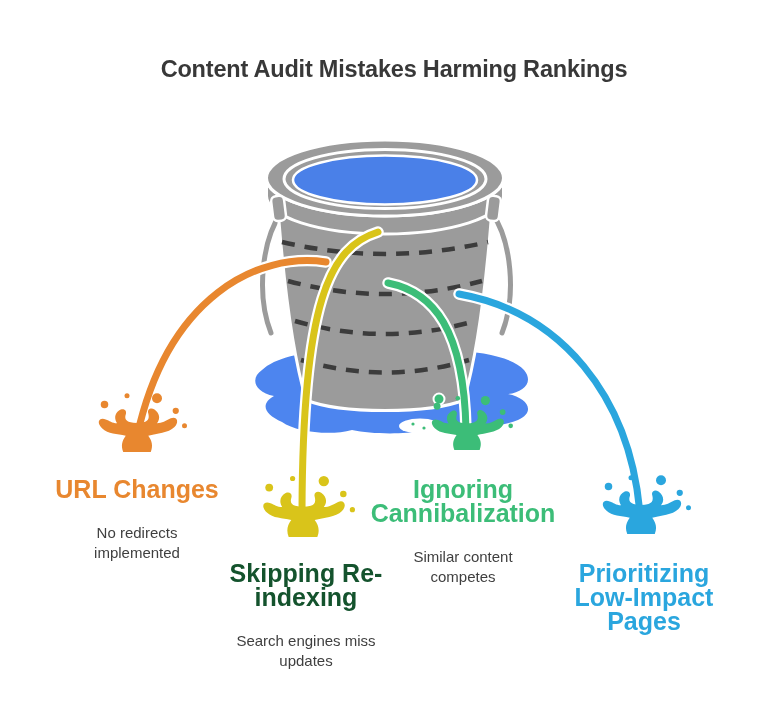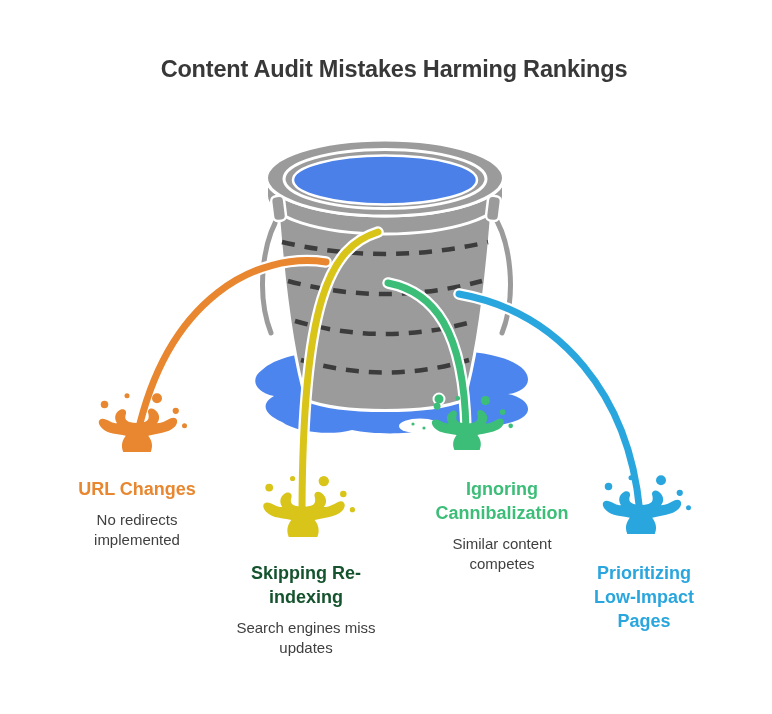--- a/index.html
+++ b/index.html
@@ -21,24 +21,24 @@
   .under{fill:none;stroke:#ffffff;stroke-width:11.5;stroke-linecap:round;}
   .over{fill:none;stroke-width:7;stroke-linecap:round;}
   .band{fill:none;stroke-width:4.5;stroke-dasharray:13 10;}
   .label{
     position:absolute;
     transform:translateX(-50%);
     text-align:center;
     width:max-content;
   }
   .label .cat-title{
-    font-size:18px;font-weight:bold;line-height:24px;
+    font-size:25px;font-weight:bold;line-height:24px;
   }
   .label .cat-desc{
-    font-size:15px;line-height:19.5px;color:#3F3F3F;margin-top:9px;
+    font-size:15px;line-height:19.5px;color:#3F3F3F;margin-top:22px;
   }
   .label span{display:block;}
 </style>
 </head>
 <body>
 
 <div id="canvas">
 
   <h1 id="title">Content Audit Mistakes Harming Rankings</h1>
 
@@ -153,21 +153,21 @@
     <div class="cat-title" style="color: #14532d;">
       <span>Skipping Re-</span>
       <span>indexing</span>
     </div>
     <div class="cat-desc">
       <span>Search engines miss</span>
       <span>updates</span>
     </div>
   </div>
 
-  <div class="label" style="left:502px;top:477px">
+  <div class="label" style="left:463px;top:477px">
     <div class="cat-title" style="color: rgb(60, 189, 120);">
       <span>Ignoring</span>
       <span>Cannibalization</span>
     </div>
     <div class="cat-desc">
       <span>Similar content</span>
       <span>competes</span>
     </div>
   </div>
 

